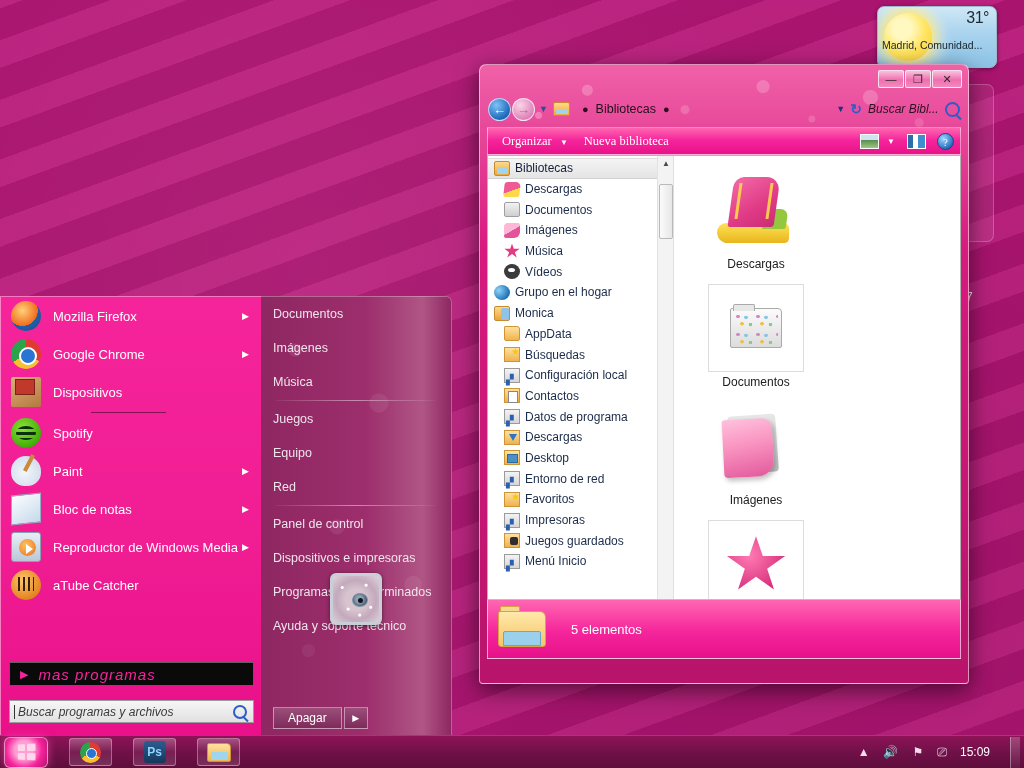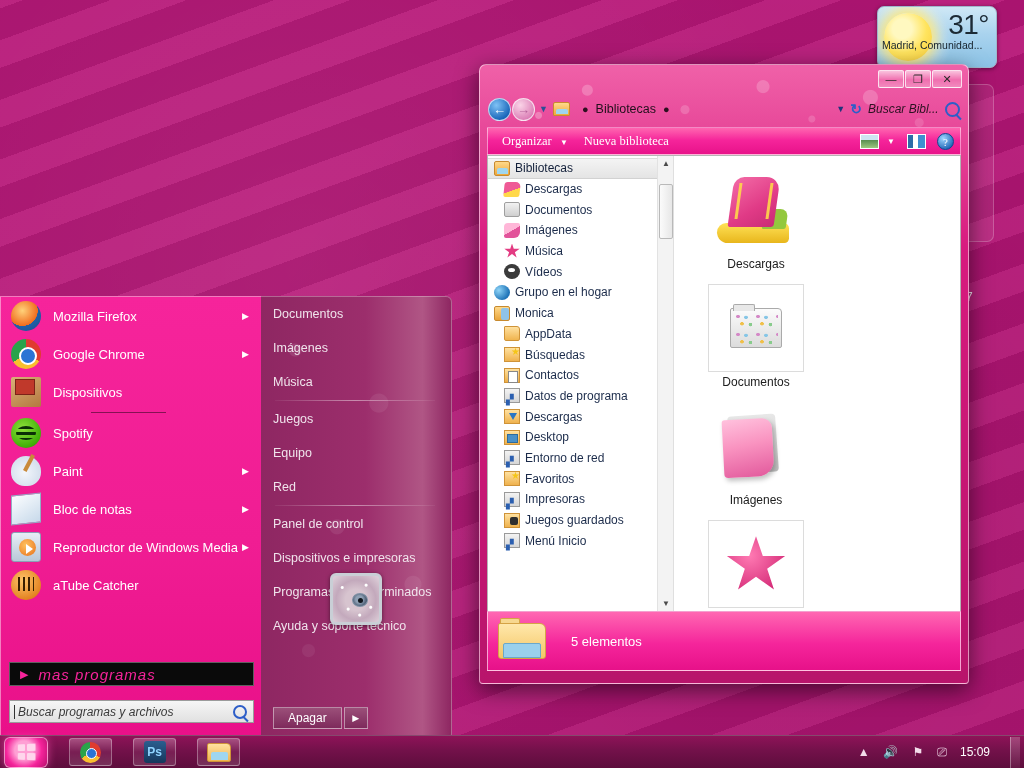--- a/index.html
+++ b/index.html
@@ -35,21 +35,21 @@
   #weather .sunrays{
     position:absolute; left:-16px; top:-14px; width:96px; height:96px;
     background: radial-gradient(circle, rgba(255,255,255,.85) 0 22%, rgba(255,255,255,.35) 35%, rgba(255,255,255,0) 62%);
   }
   #weather .sun{
     position:absolute; left:6px; top:6px; width:48px; height:48px; border-radius:50%;
     background: radial-gradient(circle at 38% 33%, #fff8c0 0 22%, #ffe45e 55%, #f7c937 100%);
     box-shadow: 0 0 12px 5px rgba(255,230,110,.85);
   }
   #weather .temp{
-    position:absolute; right:7px; top:2px; font-size:28px; color:#1c2a35;
+    position:absolute; right:7px; top:2px; font-size:16px; color:#1c2a35;
     font-family:"Liberation Sans", sans-serif; letter-spacing:-0.5px;text-align:right;
   }
   #weather .loc{
     position:absolute; left:4px; right:3px; bottom:16px; font-size:10.5px; color:#17242e;
     white-space:nowrap; overflow:hidden;
   }
 
   
   #bg-gadget{
     position:absolute; left:948px; top:84px; width:46px; height:158px;
@@ -220,21 +220,21 @@
   .art-pinkfolder .front{position:absolute;left:4px;top:10px;width:50px;height:58px;
     background:linear-gradient(170deg,#ffc1dd 0%, #f993c0 45%, #e2599c 100%);
     border-radius:3px 10px 16px 4px; transform:rotate(-3deg); box-shadow:2px 3px 5px rgba(0,0,0,.25);}
 
   .art-bigstar{ width:62px;height:58px;
     background: radial-gradient(circle at 40% 35%, #ff7ab3, #d52c78 75%);
     clip-path: polygon(50% 2%, 61% 36%, 97% 36%, 68% 58%, 79% 94%, 50% 72%, 21% 94%, 32% 58%, 3% 36%, 39% 36%);}
 
   
   #statusbar{
-    position:absolute; left:7px; right:7px; bottom:12px; height:60px; z-index:3;
+    position:absolute; left:7px; right:7px; bottom:24px; height:60px; z-index:3;
     background:linear-gradient(180deg,#ff67b2 0%, #f5259b 55%, #e71189 100%);
     border:1px solid rgba(255,255,255,.6);
     display:flex; align-items:center; padding-left:10px; color:#fff;
   }
   #sb-folder{ width:48px;height:40px;position:relative; flex:none;}
   #sb-folder .f{position:absolute;left:0;top:2px;width:48px;height:36px;
     background:linear-gradient(180deg,#ffe8ab,#f4c666); border:1px solid #d5a345; border-radius:2px 6px 3px 3px;}
   #sb-folder .tab{position:absolute;left:2px;top:-3px;width:20px;height:7px;background:#f7d88f;border:1px solid #d5a345;border-bottom:none;border-radius:2px 2px 0 0;}
   #sb-folder .win{position:absolute;left:5px;bottom:3px;width:38px;height:15px;background:#9ad0ec;border:1px solid #6aa8cb;border-radius:2px 2px 0 0;}
   #sb-text{ margin-left:25px; font-size:13px; }
@@ -481,20 +481,24 @@
               <div class="ti ic-user"></div>
               <span>Monica</span>
             </div>
             <div class="trow ind1">
               <div class="ti ic-folder"></div>
               <span>AppData</span>
             </div>
             <div class="trow ind1">
               <div class="ti ic-fav"></div>
               <span>Búsquedas</span>
+            </div>
+            <div class="trow ind1">
+              <div class="ti ic-shortcut"></div>
+              <span>Configuración local</span>
             </div>
             <div class="trow ind1">
               <div class="ti ic-contacts"></div>
               <span>Contactos</span>
             </div>
             <div class="trow ind1">
               <div class="ti ic-shortcut"></div>
               <span>Datos de programa</span>
             </div>
             <div class="trow ind1">

